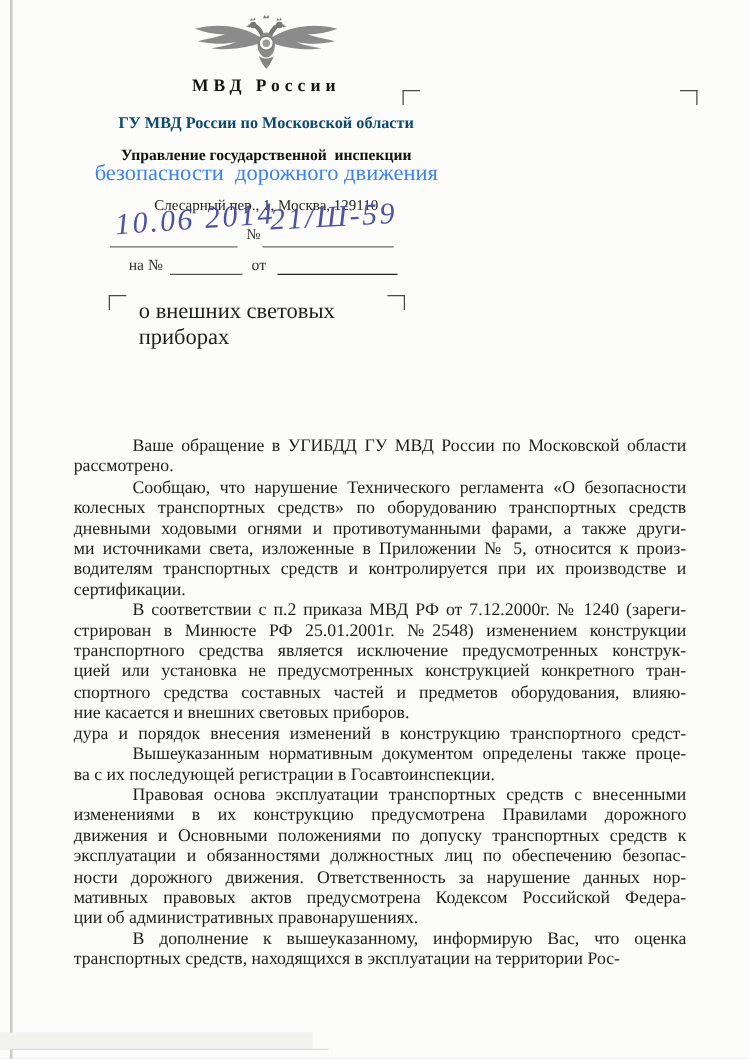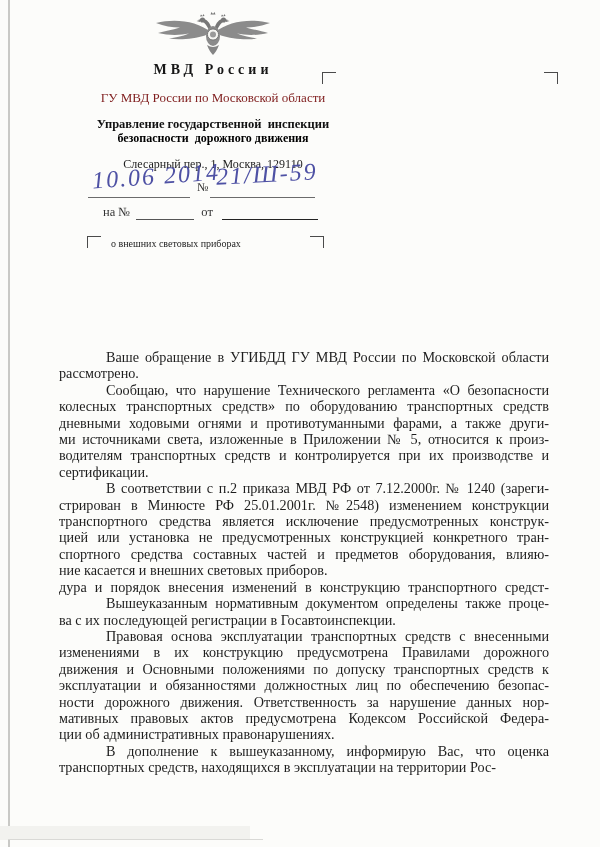--- a/index.html
+++ b/index.html
@@ -15,23 +15,23 @@
   }
   
   .scan-line-left { position:absolute; left:8px; top:0; width:2px; height:100%; background:#c9c9c6; }
   .scan-smudge-bottom { position:absolute; left:0; top:826px; width:250px; height:14px; background:#f2f2ef; }
   .scan-bottom-line { position:absolute; left:8px; top:839px; width:255px; height:1px; background:#d9d9d6; }
 
   
   .letterhead { position:absolute; left:55px; top:10px; width:316px; text-align:center; }
   .emblem { display:block; margin:0 auto; width:120px; height:50px; }
   .org-top  { font-weight:bold; font-size:14px; letter-spacing:4px; margin-top:2px; color:#161616; }
-  .org-main { font-weight:normal; font-size:13px; margin-top:12px; color:#7f1d1d; }
+  .org-main { font-weight:bold; font-size:13px; margin-top:12px; color:#0c4a6e; }
   .dept     { font-weight:bold; font-size:12.5px; line-height:14px; margin-top:11px; white-space:pre-wrap; color:#111; }
-  .dept2    { font-weight:bold; font-size:12px; line-height:14px; white-space:pre-wrap; color:#000000; }
+  .dept2    { font-weight:normal; font-size:18px; line-height:14px; white-space:pre-wrap; color:#3b82f6; }
   .address  { font-size:12px; margin-top:12px; color:#222; }
 
   
   .mark { position:absolute; width:13px; height:11px; }
   .mark-l { border-top:1.5px solid #4a4a4a; border-left:1.5px solid #4a4a4a; }
   .mark-r { border-top:1.5px solid #4a4a4a; border-right:1.5px solid #4a4a4a; }
   .mark-recip-l { left:322px; top:72px; }
   .mark-recip-r { left:544px; top:72px; }
 
   
@@ -45,21 +45,21 @@
 
   .ref-row { position:absolute; left:103px; top:205px; font-size:12.5px; color:#333; }
   .blank { display:inline-block; height:12px; vertical-align:bottom; }
   .blank-1 { width:58px; border-bottom:1px solid #555; margin:0 7px 0 6px; }
   .blank-2 { width:96px; border-bottom:1.5px solid #232323; margin-left:9px; }
 
   
   .subject-row { position:absolute; left:87px; top:234px; width:237px; height:24px; }
   .subject-mark-l { position:absolute; left:0; top:2px; }
   .subject-mark-r { position:absolute; right:0; top:2px; }
-  .subject-text { position:absolute; left:24px; top:4px; font-size:10px; color:#1d1d1d; }
+  .subject-text { position:absolute; left:24px; top:4px; font-size:18px; color:#1d1d1d; }
 
   
   .body-text { position:absolute; left:59px; top:337px; width:490px; font-size:14.2px; line-height:16.4px; color:#1d1d1d;margin-top:12px; }
   .para .line { text-align:justify; text-align-last:justify; }
   .para .line.last  { text-align-last:left; }
   .para .line.first { text-indent:47px; }
 </style>
 </head>
 <body>
 

